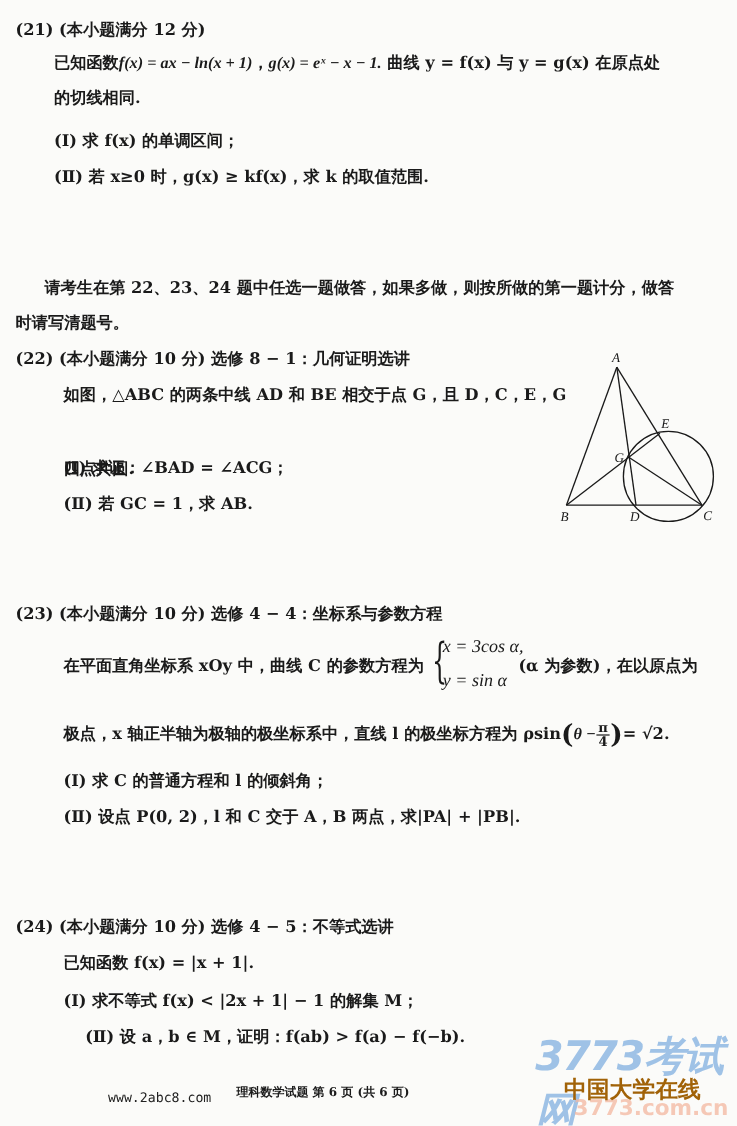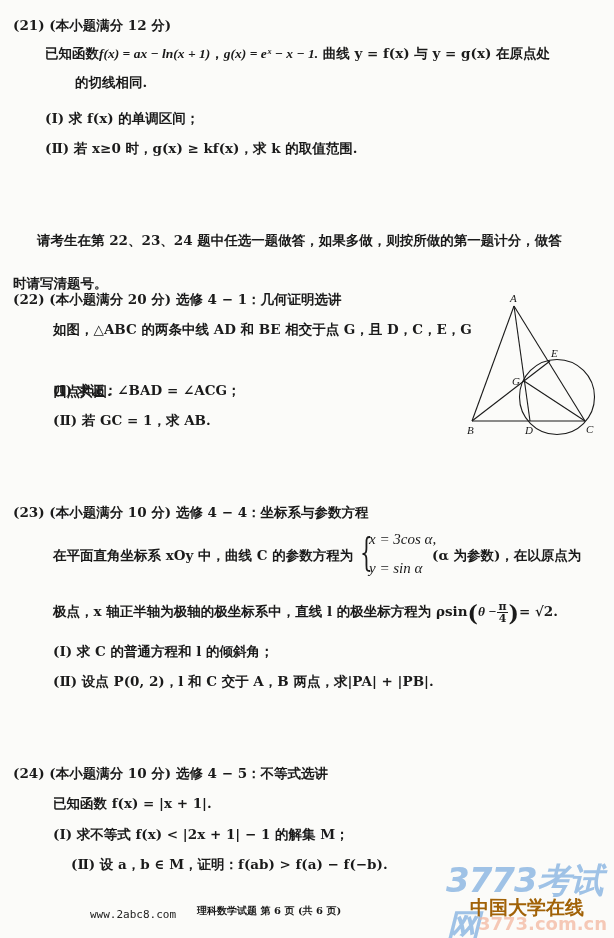--- a/index.html
+++ b/index.html
@@ -27,28 +27,28 @@
   .wm3 { position: absolute; left: 478px; top: 913px; font-family: "DejaVu Sans", sans-serif; font-size: 18px; font-weight: bold; color: #f4b8a0; opacity: 0.75; }
   .site { position: absolute; left: 90px; top: 908px; font-family: "DejaVu Sans Mono", monospace; font-size: 11px; color: #222; }
 </style>
 </head>
 <body>
 
 <div class="ln" style="left:13px; top:16px;">(21) (本小题满分 12 分)</div>
 <div class="ln" style="left:45px; top:44px;">
   <span>已知函数</span><span class="it">f(x) = ax − ln(x + 1)</span><span>，</span><span class="it">g(x) = eˣ − x − 1.</span><span> 曲线 y = f(x) 与 y = g(x) 在原点处</span>
 </div>
-<div class="ln" style="left:45px; top:73px;margin-left:30px;">的切线相同.</div>
+<div class="ln" style="left:45px; top:73px;">的切线相同.</div>
 <div class="ln" style="left:45px; top:109px;">(Ⅰ) 求 f(x) 的单调区间；</div>
 <div class="ln" style="left:45px; top:139px;">(Ⅱ) 若 x≥0 时，g(x) ≥ kf(x)，求 k 的取值范围.</div>
 
 <div class="ln bold" style="left:37px; top:231px;">请考生在第 22、23、24 题中任选一题做答，如果多做，则按所做的第一题计分，做答</div>
-<div class="ln bold" style="left:13px; top:260px;margin-top:14px;">时请写清题号。</div>
+<div class="ln bold" style="left:13px; top:260px;">时请写清题号。</div>
 
-<div class="ln" style="left:13px; top:290px;">(22) (本小题满分 20 分) 选修 4 − 1：几何证明选讲</div>
+<div class="ln" style="left:13px; top:290px;">(22) (本小题满分 10 分) 选修 8 − 1：几何证明选讲</div>
 <div class="ln" style="left:53px; top:320px;">如图，△ABC 的两条中线 AD 和 BE 相交于点 G，且 D，C，E，G</div>
 <div class="ln" style="left:53px; top:362px;margin-top:20px;">四点共圆.</div>
 <div class="ln" style="left:53px; top:381px;">(Ⅰ) 求证：∠BAD = ∠ACG；</div>
 <div class="ln" style="left:53px; top:411px;">(Ⅱ) 若 GC = 1，求 AB.</div>
 
 <svg class="fig" width="154" height="150" viewBox="460 290 154 150">
   <g stroke="#1a1a1a" stroke-width="1.1" fill="none">
 
     <line x1="514" y1="306" x2="472" y2="421"></line>
     <line x1="514" y1="306" x2="585" y2="421"></line>

